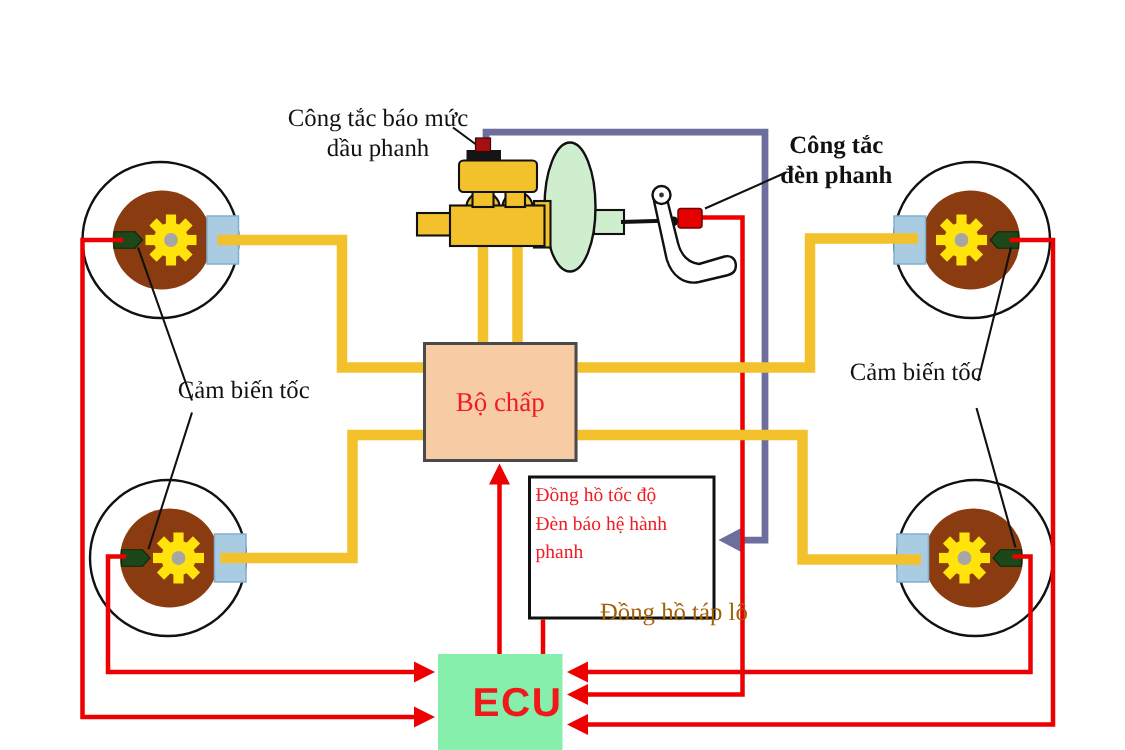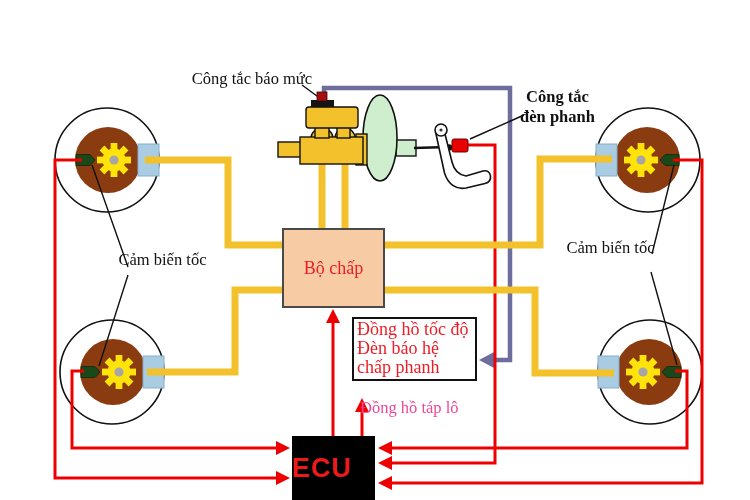--- a/index.html
+++ b/index.html
@@ -3,26 +3,26 @@
 <meta charset="utf-8">
 <style>
   html,body{margin:0;padding:0;background:#fff;}
   .stage{position:relative;width:750px;height:500px;background:#ffffff;overflow:hidden;
          font-family:"Liberation Serif","DejaVu Serif",serif;margin-top:23px;}
   .stage svg{position:absolute;left:0;top:0;}
   .lbl{position:absolute;color:#111;font-size:16.5px;line-height:20px;text-align:center;white-space:nowrap;}
   .abs-box{position:absolute;left:282px;top:205px;width:103px;height:80px;box-sizing:border-box;
            background:#F7CBA4;border:2px solid #4a4a4a;display:flex;flex-direction:row;
            align-items:center;justify-content:center;color:#EE1C25;font-size:18px;line-height:23px;}
-  .dash-box{position:absolute;left:352px;top:294px;width:125px;height:64px;box-sizing:border-box;
+  .dash-box{position:absolute;left:352px;top:294px;width:125px;height:96px;box-sizing:border-box;
             background:#ffffff;border:2px solid #111;padding:1px 3px;color:#EE1C25;
-            font-size:18px;line-height:19px;text-align:left;}
-  .dash-caption{position:absolute;left:360px;top:375px;color:#ec4899;font-size:16.5px;}
-  .ecu-box{position:absolute;left:292px;top:413px;width:83px;height:65px;background:#000000;
-           display:flex;align-items:center;justify-content:flex-start;color:#F01818;
+            font-size:13px;line-height:19px;text-align:left;}
+  .dash-caption{position:absolute;left:400px;top:375px;color:#a16207;font-size:16.5px;}
+  .ecu-box{position:absolute;left:292px;top:413px;width:83px;height:65px;background:#86efac;
+           display:flex;align-items:center;justify-content:flex-end;color:#F01818;
            font-family:"Liberation Sans","DejaVu Sans",sans-serif;font-size:27px;font-weight:600;letter-spacing:1px;}
 </style>
 </head>
 <body>
 
 <div class="stage">
 
 <svg width="750" height="500" viewBox="0 0 750 500">
   <defs>
     <g id="gear">
@@ -114,20 +114,21 @@
   <circle cx="449" cy="124.5" r="3.2" fill="#111"></circle>
   <path d="M436,111 L445,111 L452,139 C454,147 459,152 466,153 L483,148 C487,147 490,149 490.5,153
            C491,157 489,159.5 485,160.5 L466,165 C456,167 448,161 444.5,150 Z" fill="#ffffff" stroke="#111" stroke-width="1.6" stroke-linejoin="round"></path>
   <circle cx="441" cy="107" r="6" fill="#ffffff" stroke="#111" stroke-width="1.6"></circle>
   <circle cx="441" cy="107" r="1.6" fill="#333"></circle>
   <rect x="452" y="116" width="16" height="13" rx="2" fill="#E60000" stroke="#6f0303" stroke-width="1"></rect>
 </svg>
 
 <div class="lbl" style="left:172px;top:46px;width:160px;">
   <div>Công tắc báo mức</div>
+  <div>dầu phanh</div>
 </div>
 
 <div class="lbl" style="left:500px;top:64px;width:115px;font-weight:bold;">
   <div>Công tắc</div>
   <div>đèn phanh</div>
 </div>
 
 <div class="lbl" style="left:95px;top:227px;width:135px;">
   <div>Cảm biến tốc</div>
 </div>
@@ -135,21 +136,21 @@
 <div class="lbl" style="left:548px;top:215px;width:125px;">
   <div>Cảm biến tốc</div>
 </div>
 
 <div class="abs-box">
   <div>Bộ chấp</div>
 </div>
 
 <div class="dash-box">
   <div>Đồng hồ tốc độ</div>
-  <div>Đèn báo hệ chấp phanh</div>
+  <div>Đèn báo hệ hành phanh</div>
 </div>
 
 <div class="dash-caption">Đồng hồ táp lô</div>
 
 <div class="ecu-box">
   <span>ECU</span>
 </div>
 
 </div>
 

